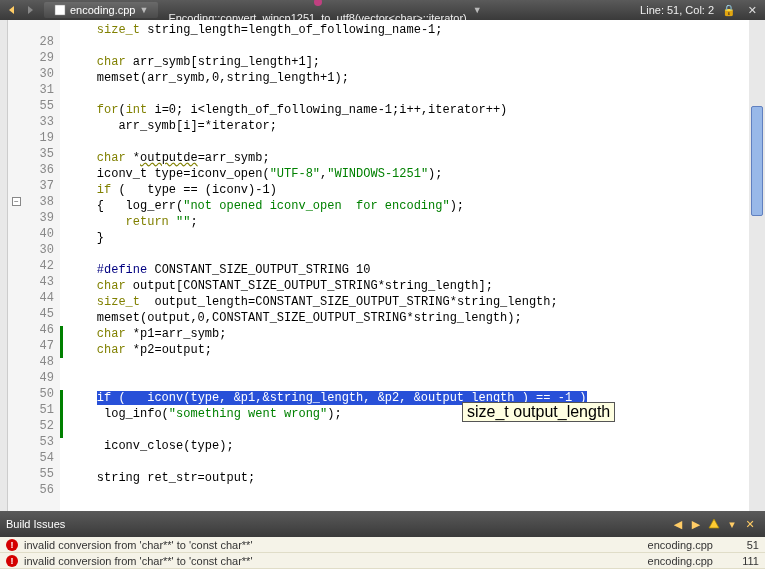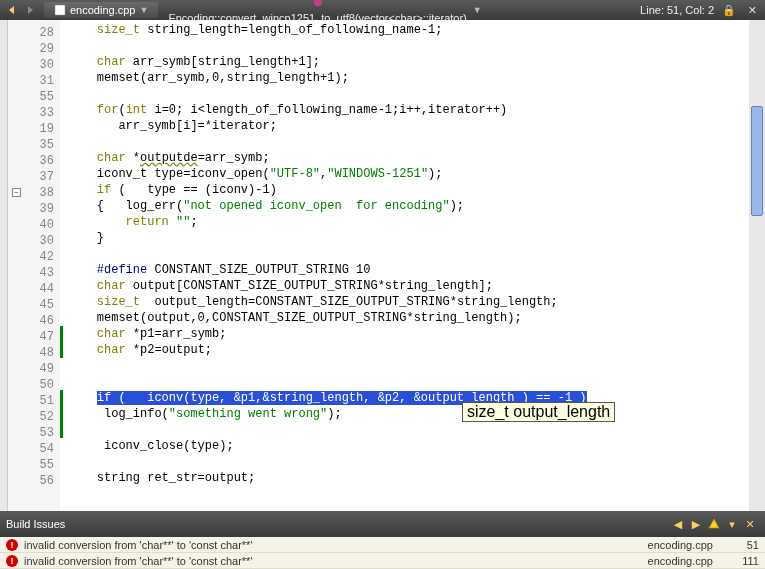--- a/index.html
+++ b/index.html
@@ -11,21 +11,21 @@
 .doc-icon { width:12px; height:12px; display:inline-flex; }
 .breadcrumb { margin-left: 8px; flex: 1; display: flex; align-items: center; gap: 6px; color: #eee; }
 .breadcrumb span { display: inline-flex; align-items: center; gap: 4px; flex-direction: column; }
 .bc-arrow { color: #bbb; font-size:9px;}
 .toolbar-right { display:flex; align-items:center; gap:8px; }
 .line-col { color: #eee; }
 .close-x { color:#ddd; cursor:pointer; padding:0 4px; }
 .lock { color:#ddd; }
 .editor { flex:1; display:flex; background:#fff; overflow:hidden; position:relative; }
 .left-strip { width:8px; background:#e8e8e8; border-right:1px solid #ccc; }
-.gutter { width:52px; background:#f5f5f5; text-align:right; color:#888; font-family:"Courier New",monospace; font-size:12px; line-height:16px; padding-top:5px; }
+.gutter { width:52px; background:#f5f5f5; text-align:right; color:#888; font-family:"Courier New",monospace; font-size:12px; line-height:16px; padding-top:14px; }
 .gutter-line { height:16px; padding-right:6px; position:relative;}
 .fold-box { position:absolute; left:4px; top:3px; width:9px; height:9px; border:1px solid #888; background:#fff; font-size:8px; line-height:7px; text-align:center; color:#555;}
 .code { flex:1; font-family:"Courier New",monospace; font-size:12px; line-height:16px; padding-top:2px; white-space:pre; color:#000; position:relative;}
 .code-line { height:16px; padding-left:8px; position:relative;}
 .kw { color:#808000; }
 .str { color:#008000; }
 .pp { color:#000080;text-align:right; }
 .mod-bar { position:absolute; left:0; top:0; width:3px; height:16px; }
 .mod-green { background:#008000; }
 .sel { background:#2850d8; color:#fff; }

